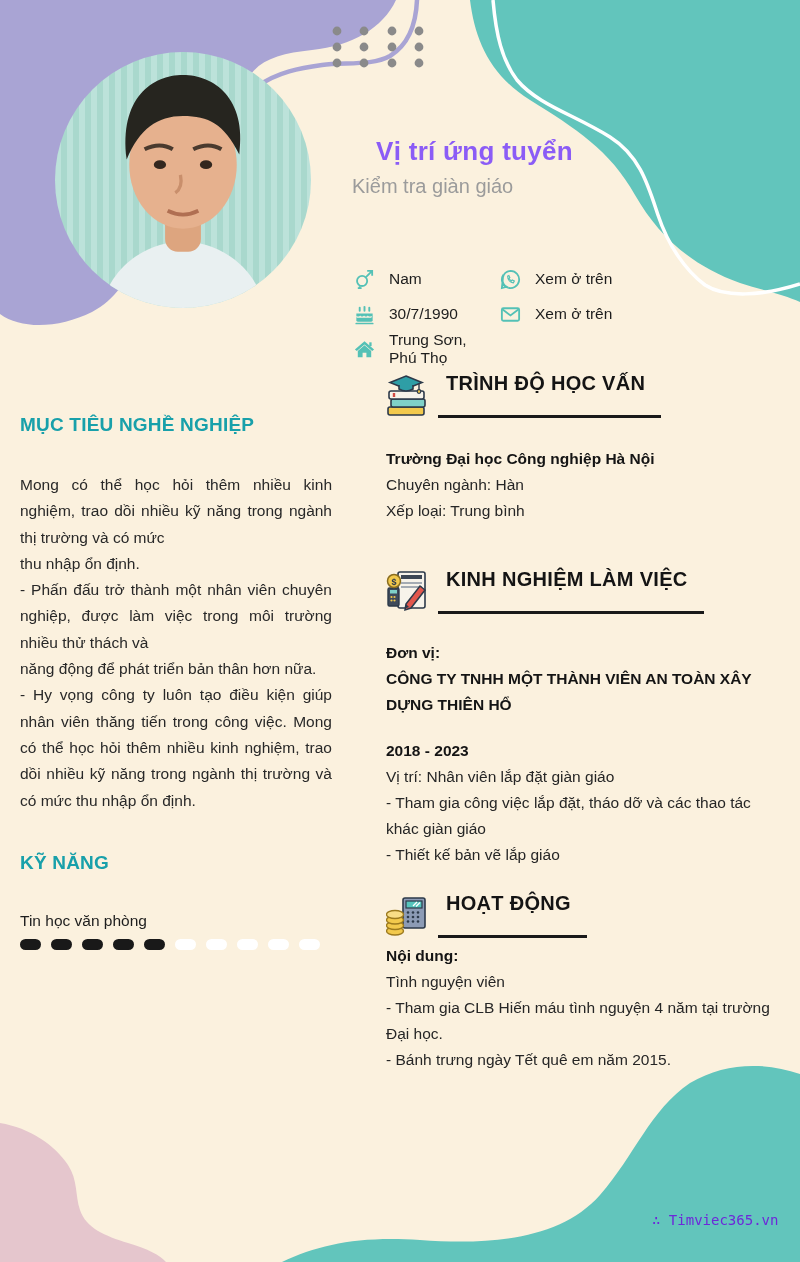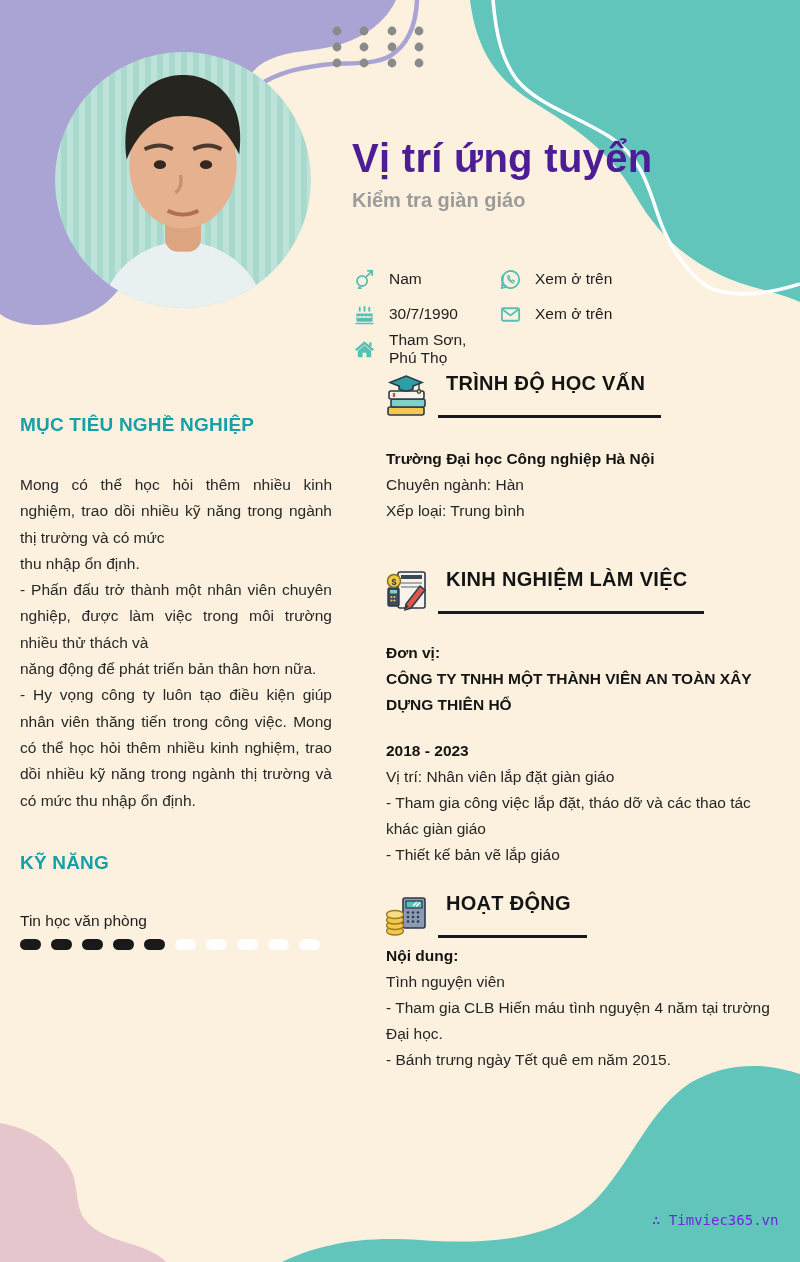--- a/index.html
+++ b/index.html
@@ -14,22 +14,22 @@
   .bg{position:absolute;inset:0;z-index:0;}
   
   .photo{
     position:absolute;left:55px;top:52px;width:256px;height:256px;
     border-radius:50%;overflow:hidden;z-index:2;
     background:repeating-linear-gradient(90deg,#BCE2DA 0 6px,#A9D8CD 6px 12px);
   }
   .photo svg{display:block;width:100%;height:100%;}
   
   .header-text{position:absolute;left:352px;top:136px;width:420px;z-index:3;}
-  .title{font-size:40px;font-weight:bold;color:#4c1d95;letter-spacing:.3px;}
-  .subtitle{font-size:20px;color:#9B9B9B;margin-top:8px;font-weight:bold;}
+  .title{font-size:26px;font-weight:bold;color:#8b5cf6;letter-spacing:.3px;margin-left:24px;}
+  .subtitle{font-size:20px;color:#9B9B9B;margin-top:8px;}
   .contact{
     position:absolute;left:352px;top:232px;width:420px;z-index:3;
     display:grid;grid-template-columns:146px auto;row-gap:13px;column-gap:0;margin-top:36px;
   }
   .contact-item{display:flex;align-items:center;gap:13px;height:22px;font-size:15.5px;color:#1d1d1d;}
   .contact-item .cicon{width:24px;height:24px;flex:0 0 24px;color:#54C1B6;display:flex;align-items:center;justify-content:center;}
   .cicon svg{width:23px;height:23px;}
   
   .left-col{position:absolute;left:20px;top:414px;width:312px;z-index:3;}
   .teal-h{font-size:19px;font-weight:bold;color:#18A0AA;letter-spacing:.2px;margin:0;}
@@ -175,21 +175,21 @@
       <span>Xem ở trên</span>
     </div>
     <div class="contact-item">
       <span class="cicon">
         <svg viewBox="0 0 24 24" fill="currentColor">
           <path d="M12,3.5 L22,12 l-2,1.6 -8,-6.8 -8,6.8 L2,12 Z"></path>
           <path d="M5,13.5 l7,-6 7,6 V20 h-5 v-4.5 h-4 V20 H5 Z"></path>
           <rect x="17" y="4.5" width="2.4" height="4"></rect>
         </svg>
       </span>
-      <span>Tham Sơn, Phú Thọ</span>
+      <span>Trung Sơn, Phú Thọ</span>
     </div>
   </div>
 
   <div class="left-col">
     <h2 class="teal-h">MỤC TIÊU NGHỀ NGHIỆP</h2>
     <div class="objective-body">Mong có thể học hỏi thêm nhiều kinh nghiệm, trao dồi nhiều kỹ năng trong ngành thị trường và có mức
 thu nhập ổn định.
 - Phấn đấu trở thành một nhân viên chuyên nghiệp, được làm việc trong môi trường nhiều thử thách và
 năng động để phát triển bản thân hơn nữa.
 - Hy vọng công ty luôn tạo điều kiện giúp nhân viên thăng tiến trong công việc. Mong có thể học hỏi thêm nhiều kinh nghiệm, trao dồi nhiều kỹ năng trong ngành thị trường và có mức thu nhập ổn định.</div>

